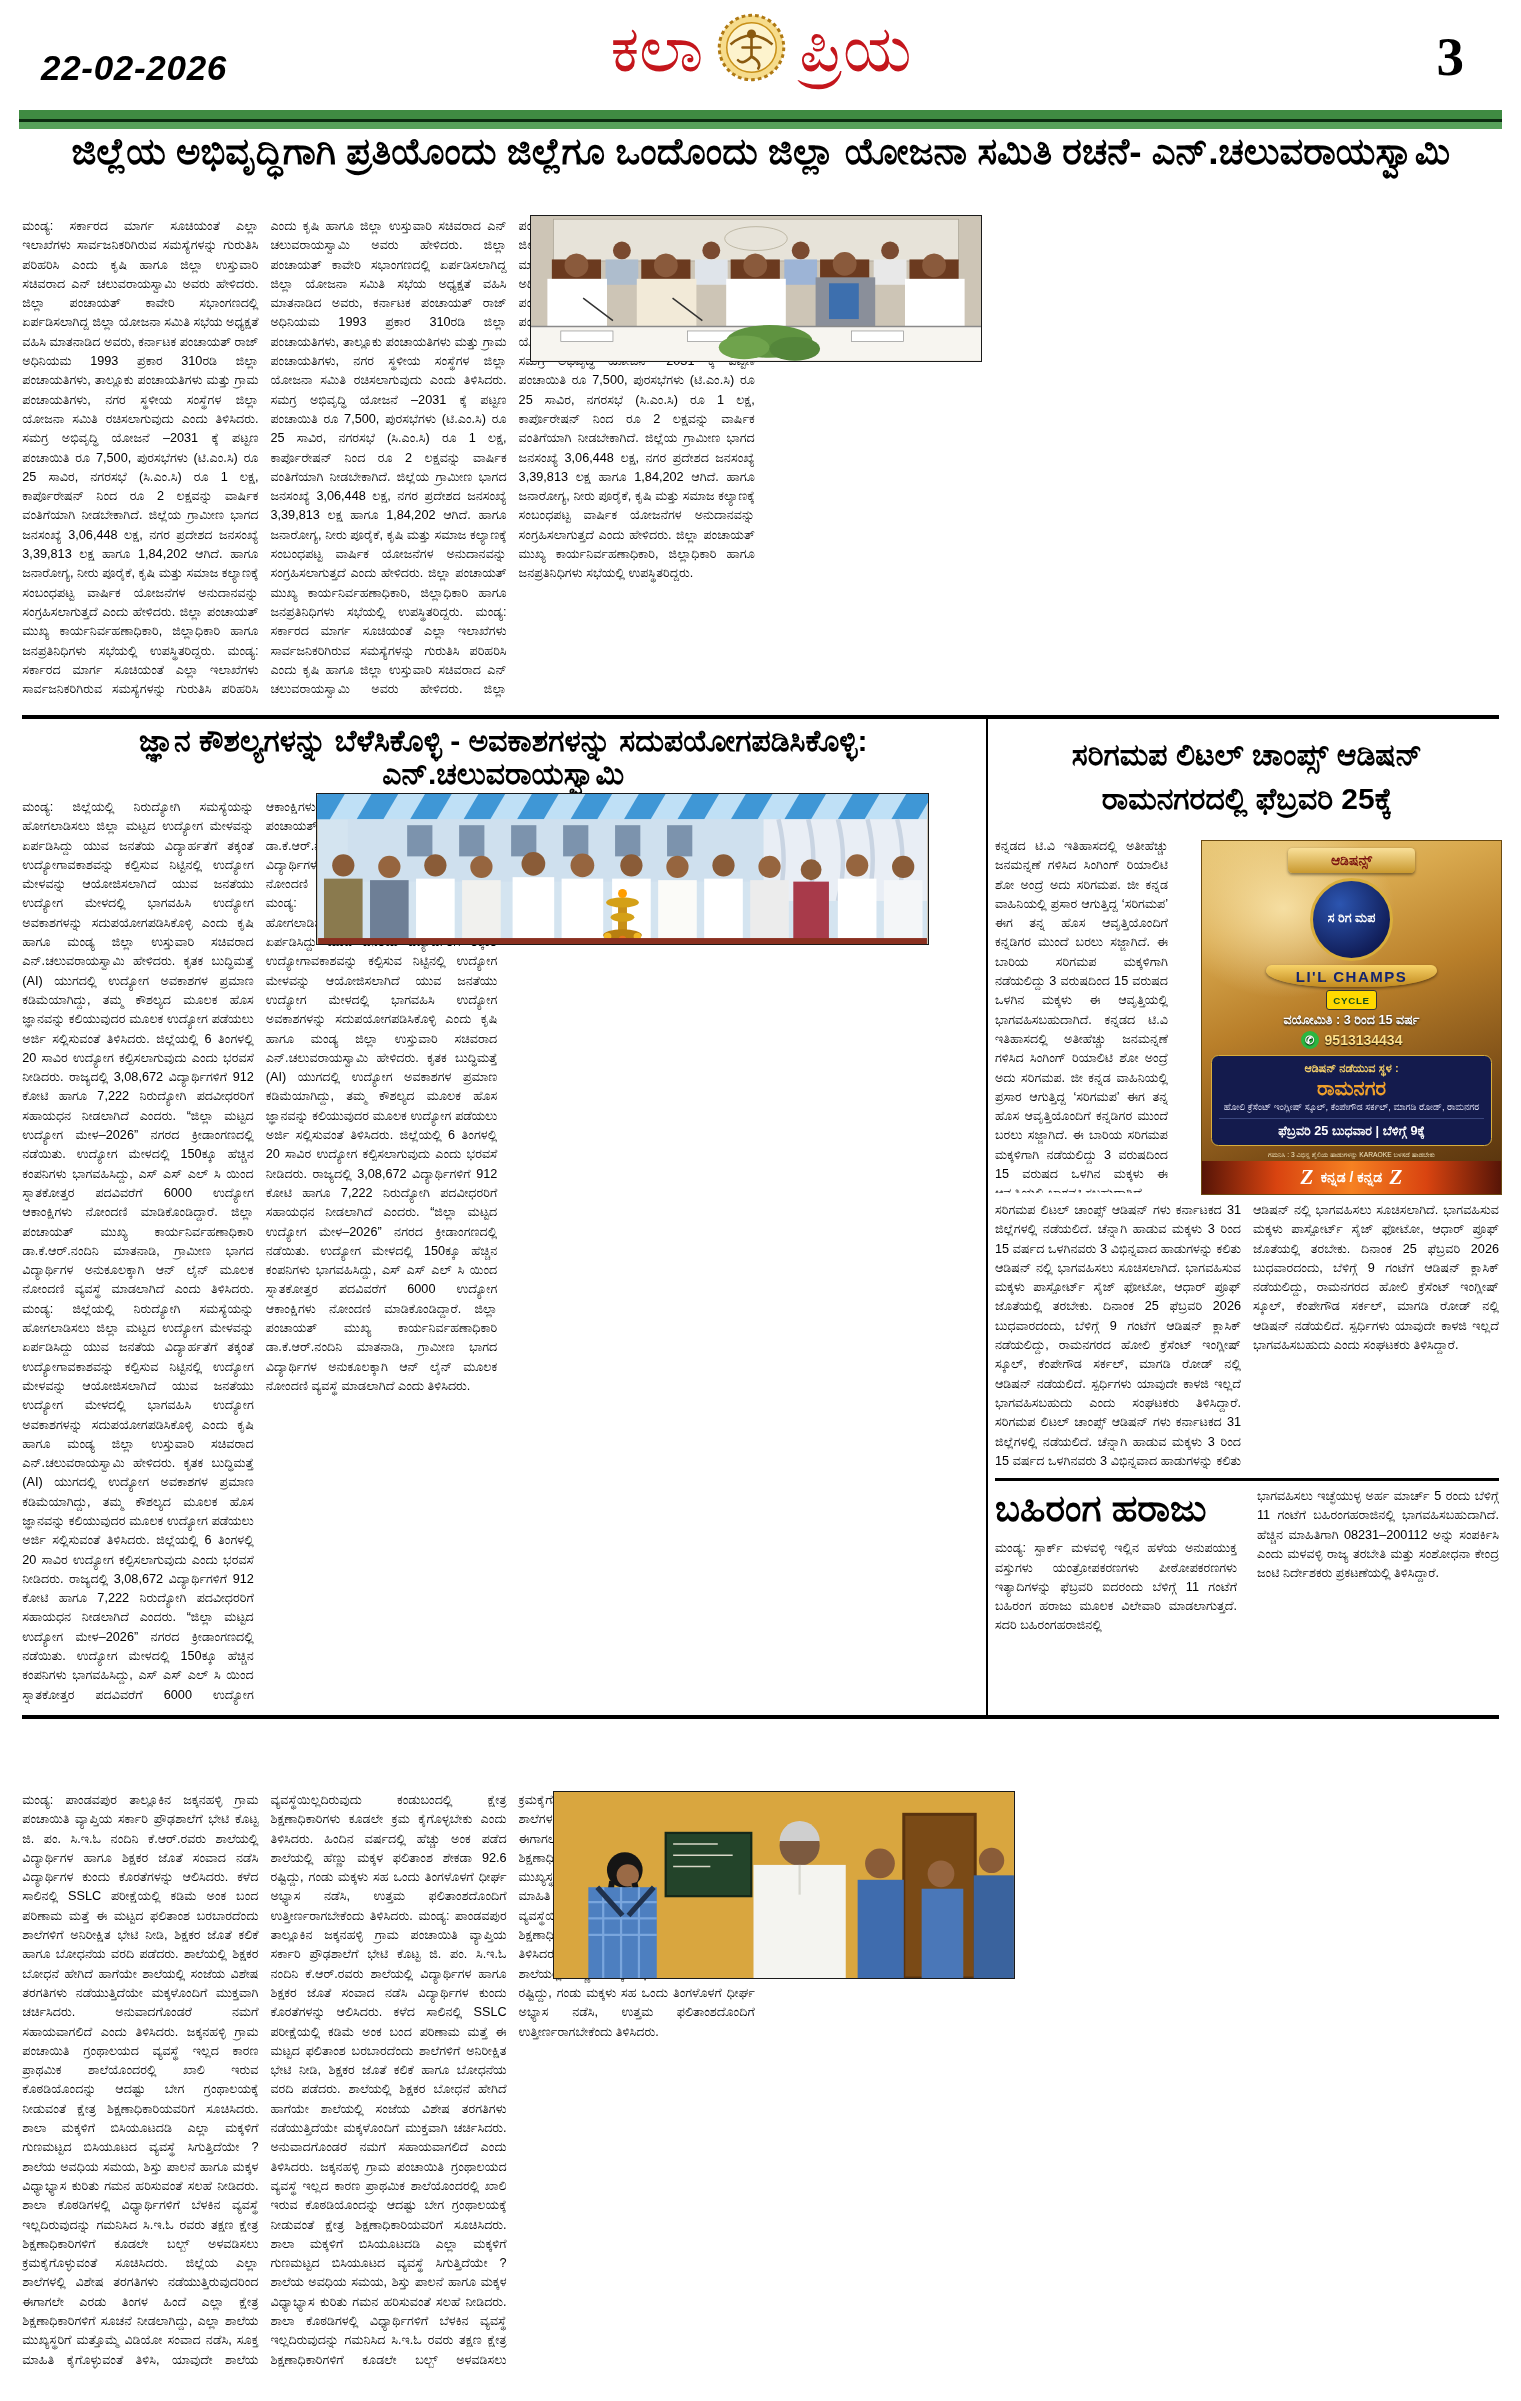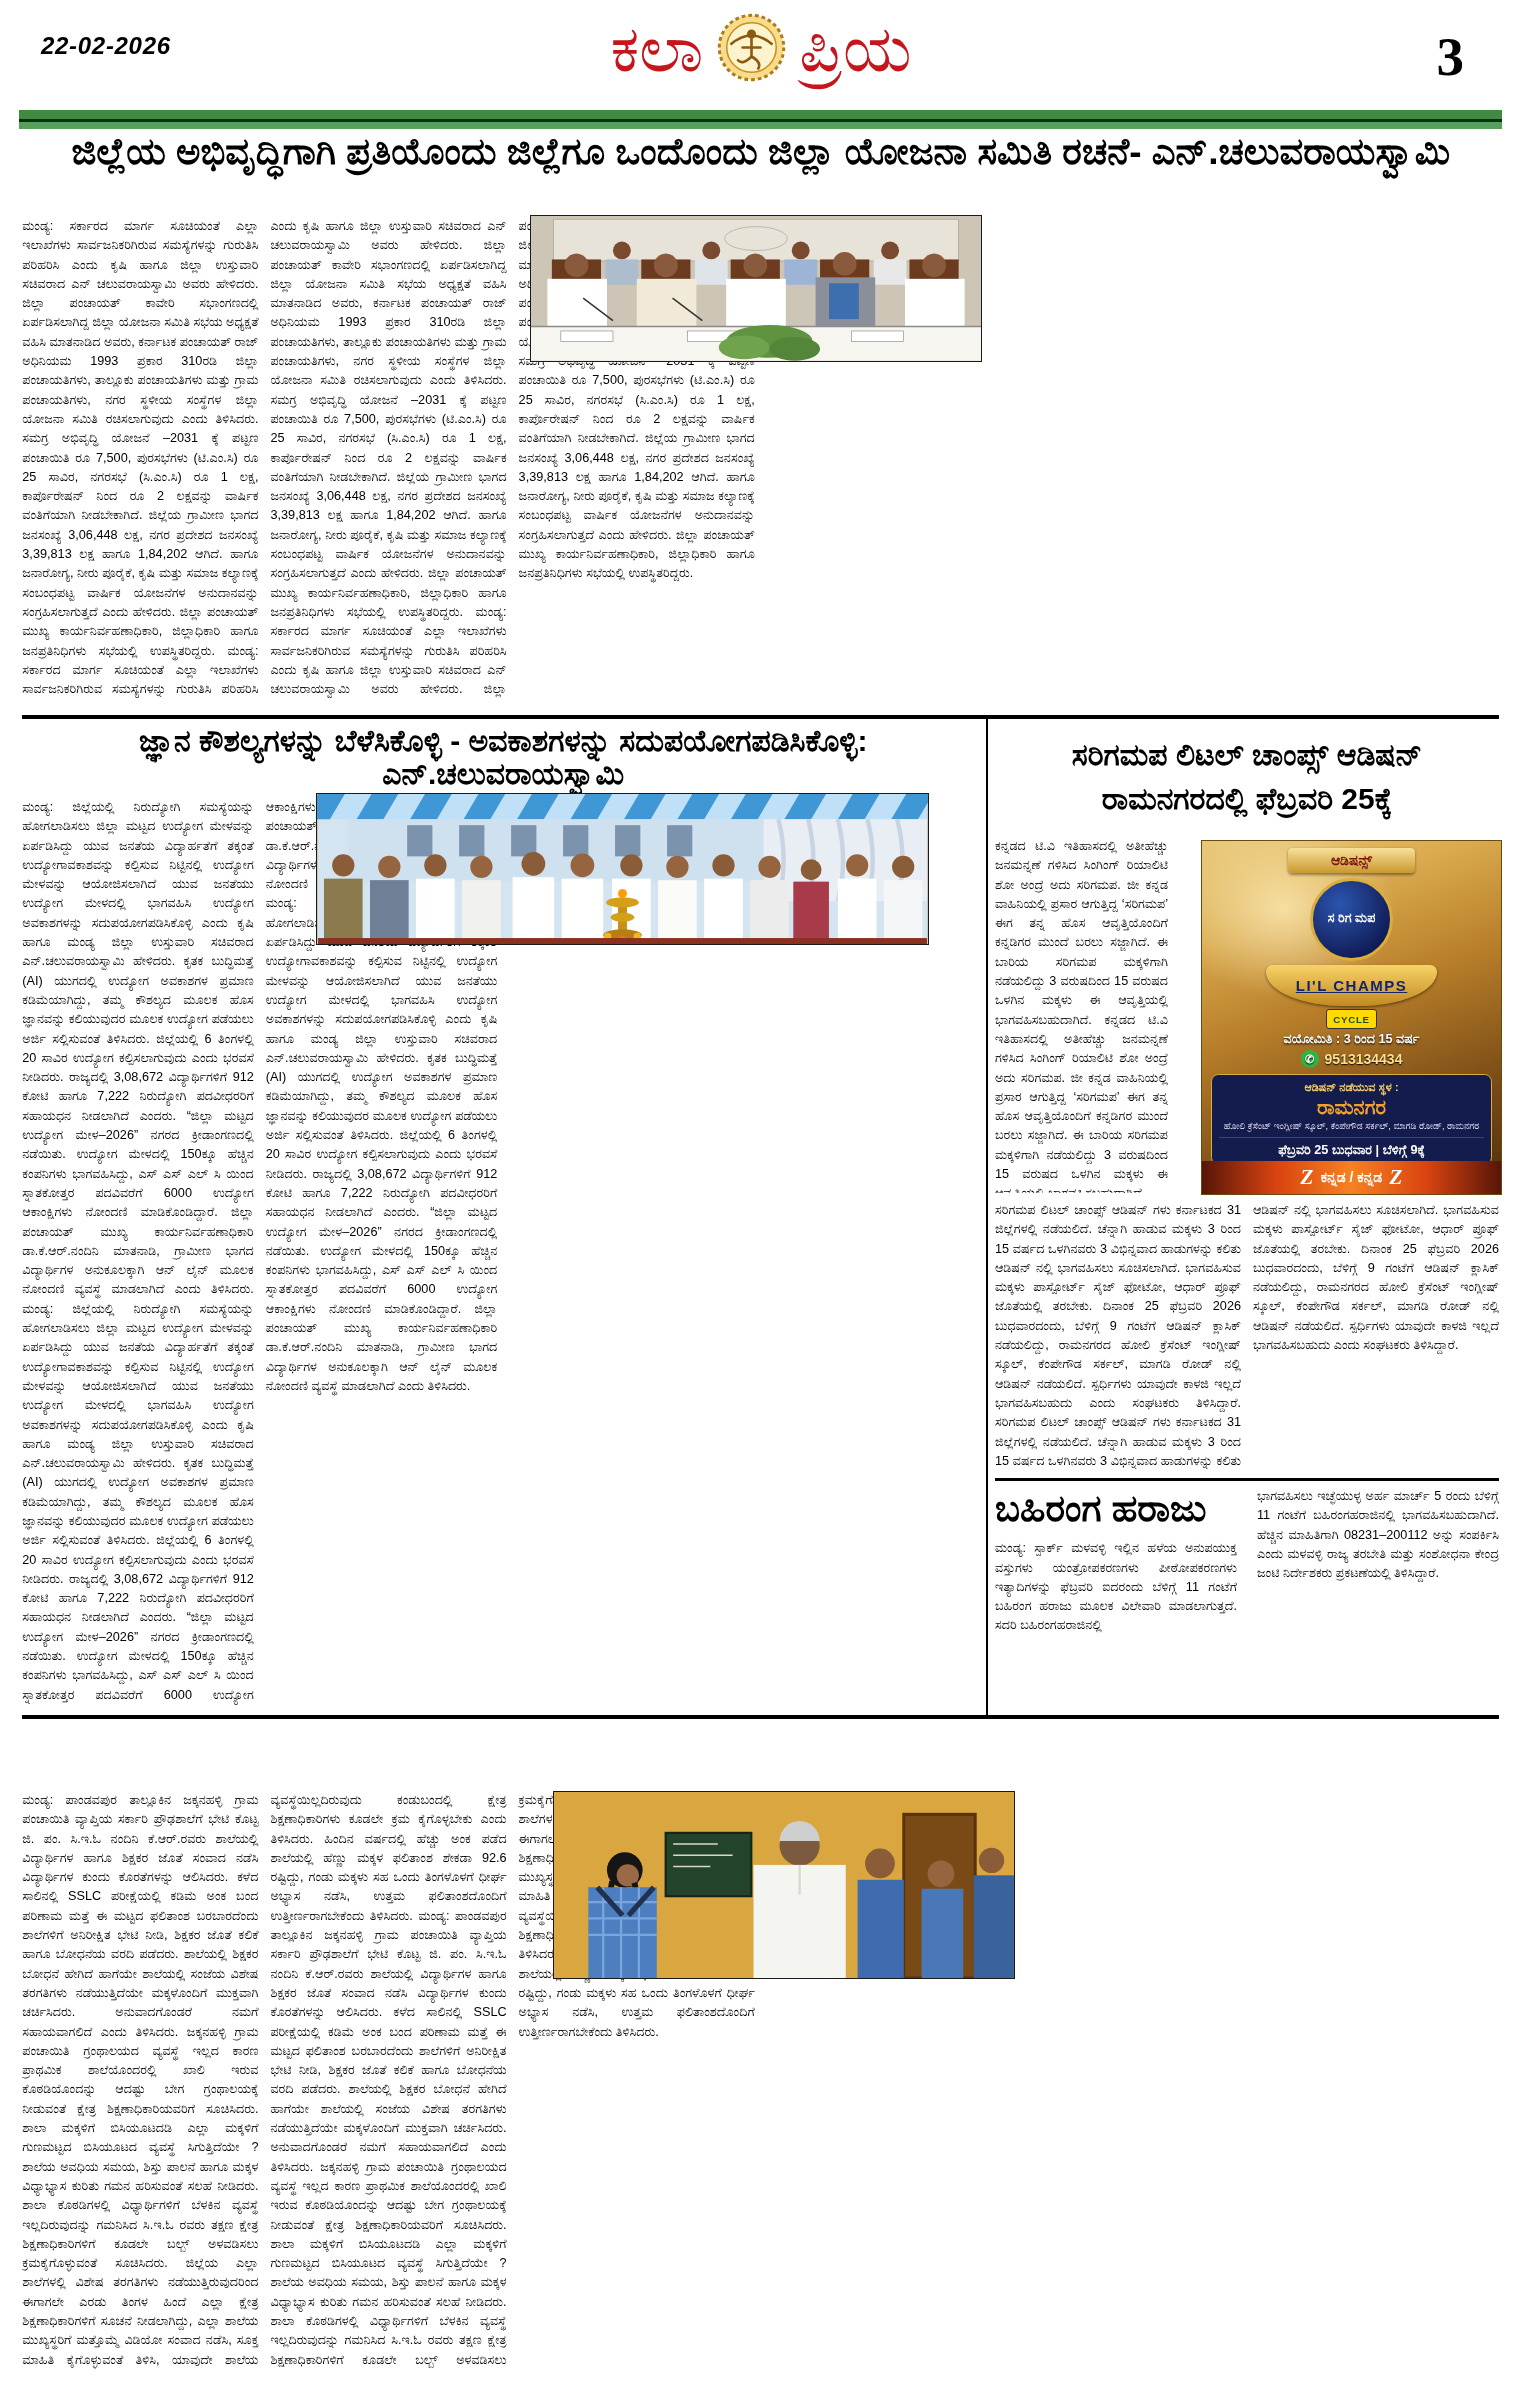--- a/index.html
+++ b/index.html
@@ -1,20 +1,20 @@
 <!DOCTYPE html>
 <html style="font-size:12px"><head>
 <meta charset="utf-8">
 <style>
   html,body{margin:0;padding:0;background:#9a9a9a;}
   .page{position:relative;width:1522px;height:2401px;background:#ffffff;
         font-family:"Liberation Sans",sans-serif;color:#000;overflow:hidden;}
   .abs{position:absolute;}
   
-  .date{left:41px;top:32px;font-size:24px;font-weight:bold;font-style:italic;letter-spacing:0.7px;}
+  .date{left:41px;top:48px;font-size:35px;font-weight:bold;font-style:italic;letter-spacing:0.7px;}
   .masthead{left:0;top:13.4px;width:100%;display:flex;align-items:center;justify-content:center;gap:13.4px;}
   .masthead .word{font-size:64px;font-weight:normal;color:#c4161c;line-height:1;}
   .pagenum{right:58px;top:25px;font-size:55px;font-weight:bold;font-family:"Liberation Serif",serif;}
   .bar-green-a{left:19.4px;top:110px;width:1483px;height:9px;background:#3f8b42;}
   .bar-black{left:19.4px;top:119px;width:1483px;height:3px;background:#0c2b10;}
   .bar-green-b{left:19.4px;top:122px;width:1483px;height:6.7px;background:#57a05a;}
   
   .hl1{left:22.3px;top:131px;width:1477px;height:98px;font-size:37px;font-weight:bold;
        line-height:1.15;text-align:center;overflow:hidden;}
   .hl2{left:22.3px;top:724px;width:962px;height:69px;font-size:30px;font-weight:bold;
@@ -51,24 +51,24 @@
       overflow:hidden;font-family:"Liberation Sans",sans-serif;}
   .ad .glow{position:absolute;left:-30px;top:-22.3px;width:223px;height:179px;border-radius:50%;
       background:radial-gradient(closest-side,rgba(255,240,190,.75),rgba(255,240,190,0));}
   .ad-ribbon1{position:relative;margin:7.4px auto 4.5px auto;width:127px;height:25px;border-radius:4.5px;
       background:linear-gradient(#f9e09a,#c9992f);display:flex;align-items:center;justify-content:center;
       color:#7a1410;font-weight:bold;font-size:14px;box-shadow:0 1.5px 3px rgba(0,0,0,.4);}
   .ad-logo{position:relative;margin:1.5px auto;width:77px;height:77px;border-radius:50%;
       background:radial-gradient(circle at 35% 30%,#2c55b0,#101c56 75%);border:3px solid #d9ae3c;
       display:flex;flex-direction:row;align-items:center;justify-content:center;color:#fff;
       font-weight:bold;font-size:12.7px;line-height:1.25;text-align:center;}
-  .ad-ribbon2{position:relative;margin:4.5px auto 1.5px auto;width:171px;height:41px;
+  .ad-ribbon2{position:relative;margin:4.5px auto 1.5px auto;width:171px;height:22px;
       background:linear-gradient(#f7d268,#c28a1e);border-radius:7.4px 7.4px 50% 50%/7.4px 7.4px 90% 90%;
       display:flex;align-items:center;justify-content:center;color:#14246e;font-weight:bold;
-      font-size:15px;letter-spacing:1.5px;box-shadow:0 1.5px 3px rgba(0,0,0,.45);text-decoration:underline;}
+      font-size:15px;letter-spacing:1.5px;box-shadow:0 1.5px 3px rgba(0,0,0,.45);}
   .ad-cycle{position:relative;margin:3px auto;width:49px;height:18px;background:#ffd900;border:0.7px solid #333;
       border-radius:3px;display:flex;align-items:center;justify-content:center;color:#15511c;
       font-weight:bold;font-size:9.7px;letter-spacing:0.7px;}
   .ad-age{position:relative;color:#fff;font-weight:bold;font-size:12.7px;text-align:center;margin-top:3px;
       text-shadow:0 0.7px 2.2px #000;}
   .ad-phone{position:relative;display:flex;align-items:center;justify-content:center;gap:6px;margin-top:3px;
       color:#ffe08a;font-weight:bold;font-size:14px;text-shadow:0 0.7px 1.5px #000;}
   .wa{width:18px;height:18px;border-radius:50%;background:#2bb741;color:#fff;display:flex;align-items:center;
       justify-content:center;font-size:11.2px;}
   .ad-panel{position:relative;margin:6px 9px 0 9px;background:#141b4d;border:1.5px solid #d9ae3c;

